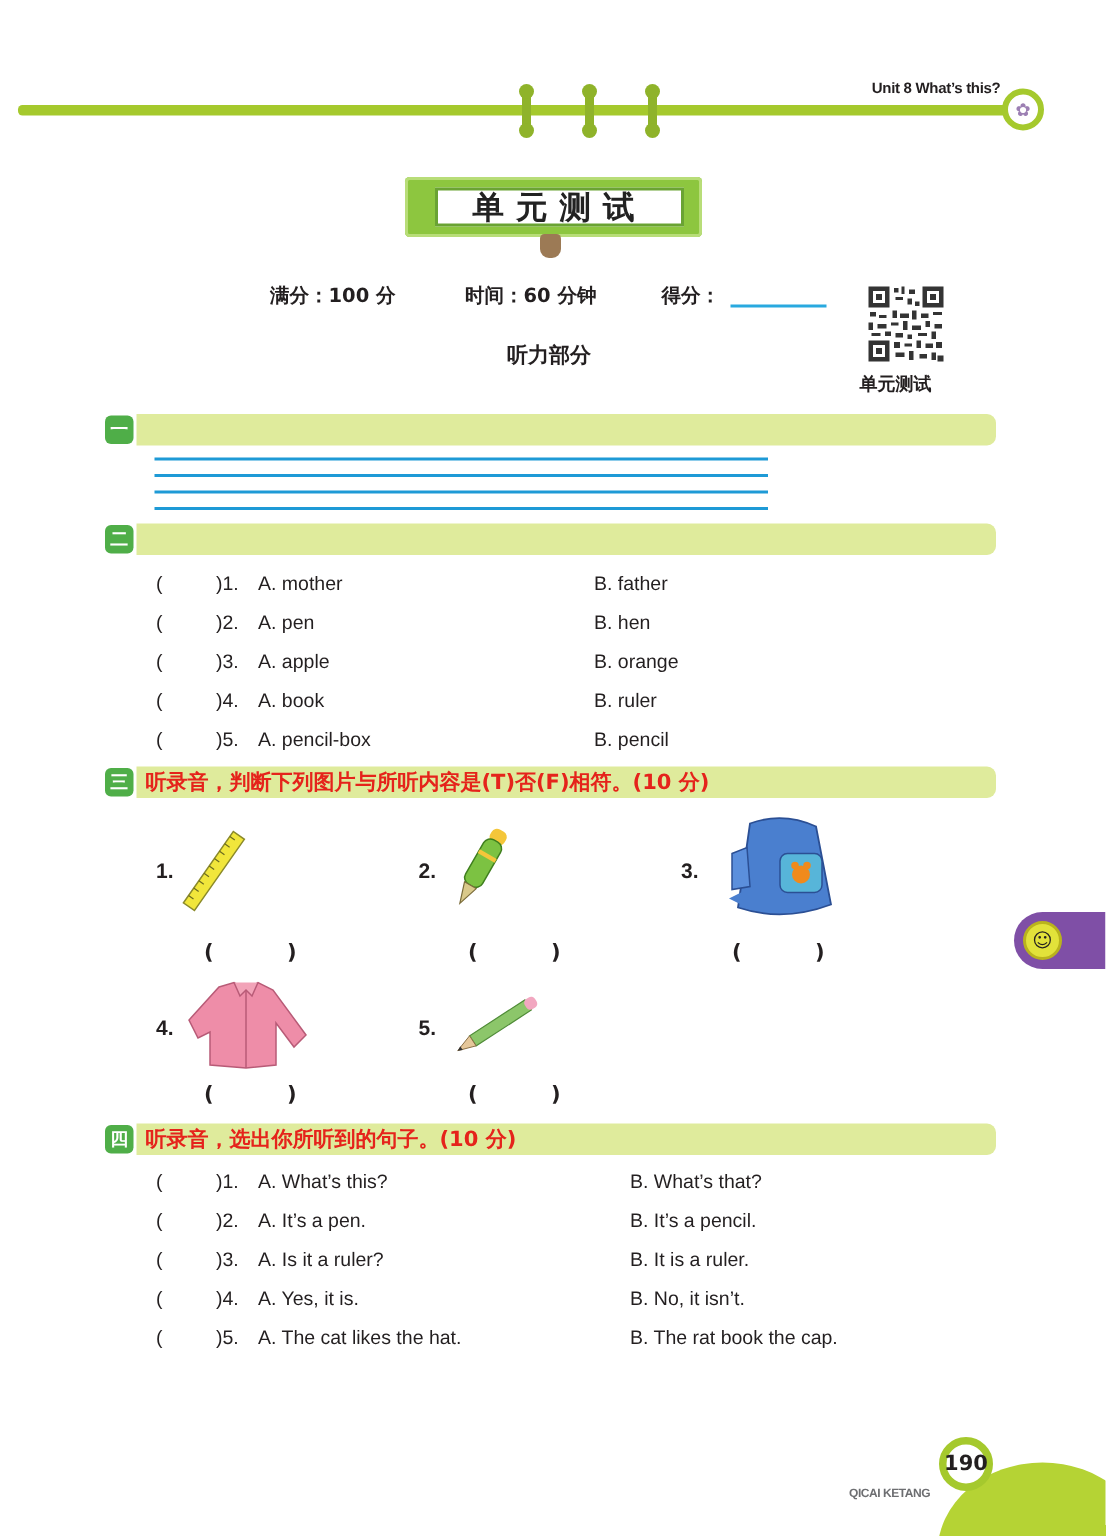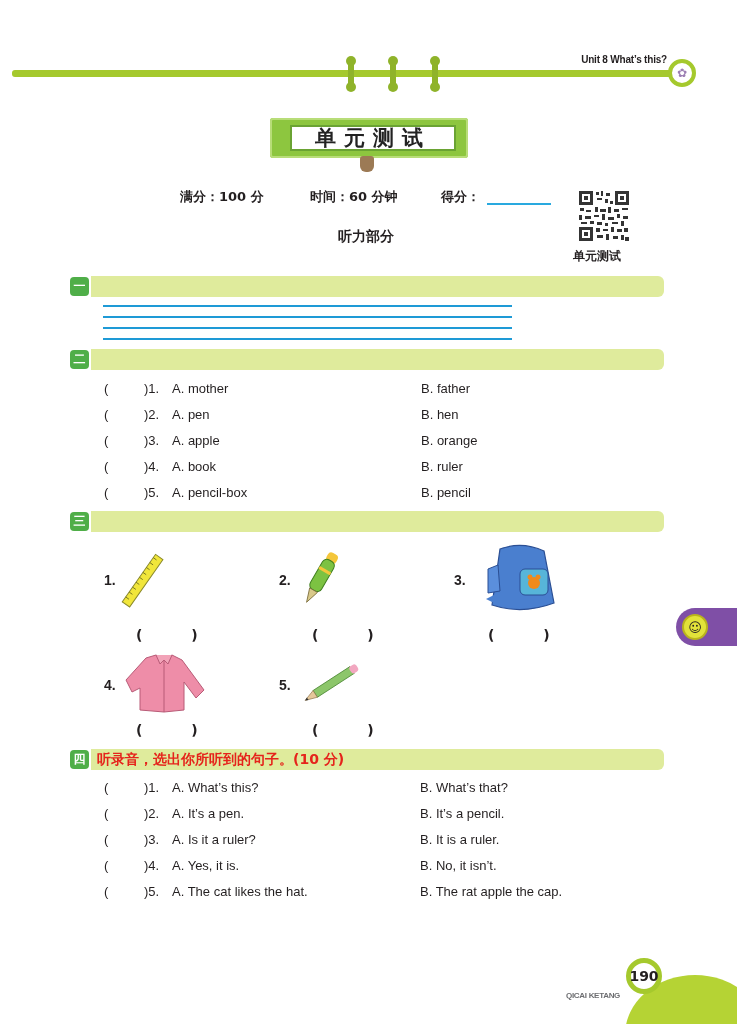--- a/index.html
+++ b/index.html
@@ -41,21 +41,21 @@
 
   
   .wline { left:103px; width:409px; height:2px; background:#1e9ad6; }
 
   
   .qrow { left:104px; height:20px; font-size:13px; font-family:"Liberation Sans", sans-serif; }
   .qrow span { position:absolute; top:0; white-space:nowrap; }
   .paren-l { left:0; }
   .qnum { left:40px; }
   .optA { left:68px; }
-  .optB-1 { left:292px;margin-left:25px; }
+  .optB-1 { left:292px; }
   .optB-2 { left:316px; }
 
   
   .pic-label { font-size:14px; font-weight:bold; font-family:"Liberation Sans", sans-serif; }
   .pic-paren { font-size:14px; font-weight:bold; letter-spacing:22px; }
   .pic { position:absolute; }
 
   
   .side-tab { left:676px; top:608px; width:61px; height:38px; background:#7f4fa6; border-radius:19px 0 0 19px; }
   .frog { position:absolute; left:6px; top:6px; width:26px; height:26px; border-radius:50%; background:#e2e23a; border:2px solid #b9b31d; box-sizing:border-box;
@@ -183,20 +183,21 @@
 <div class="abs qrow" style="top:485px">
   <span class="paren-l">(</span>
   <span class="qnum">)5.</span>
   <span class="optA">A.  pencil-box</span>
   <span class="optB-1">B.  pencil</span>
 </div>
 
 <div class="abs sec" style="top:511px">
   <div class="sec-num">三</div>
   <div class="sec-bar"></div>
+  <div class="sec-text">听录音，判断下列图片与所听内容是(T)否(F)相符。(10 分)</div>
 </div>
 
 <div class="abs pic-label" style="left:104px;top:572px">1.</div>
 <svg class="pic" style="left:118px;top:550px" width="50" height="62" viewBox="0 0 50 62">
   <g transform="rotate(-55 25 31)">
     <rect x="-4" y="26" width="58" height="9" fill="#f1e63b" stroke="#8b8a2a" stroke-width="1"></rect>
     <g stroke="#6b6a20" stroke-width="0.8">
       <line x1="2" y1="26" x2="2" y2="30"></line>
         <line x1="8" y1="26" x2="8" y2="30"></line>
         <line x1="14" y1="26" x2="14" y2="30"></line>
@@ -280,21 +281,21 @@
 <div class="abs qrow" style="top:858px">
   <span class="paren-l">(</span>
   <span class="qnum">)4.</span>
   <span class="optA">A.  Yes, it is.</span>
   <span class="optB-2">B.  No, it isn’t.</span>
 </div>
 <div class="abs qrow" style="top:884px">
   <span class="paren-l">(</span>
   <span class="qnum">)5.</span>
   <span class="optA">A.  The cat likes the hat.</span>
-  <span class="optB-2">B.  The rat apple the cap.</span>
+  <span class="optB-2">B.  The rat book the cap.</span>
 </div>
 
 <div class="abs side-tab">
   <div class="frog">☺</div>
 </div>
 
 <div class="abs footer-blob"></div>
 <div class="abs footer-brand">QICAI KETANG</div>
 <div class="abs page-num">190</div>
 

